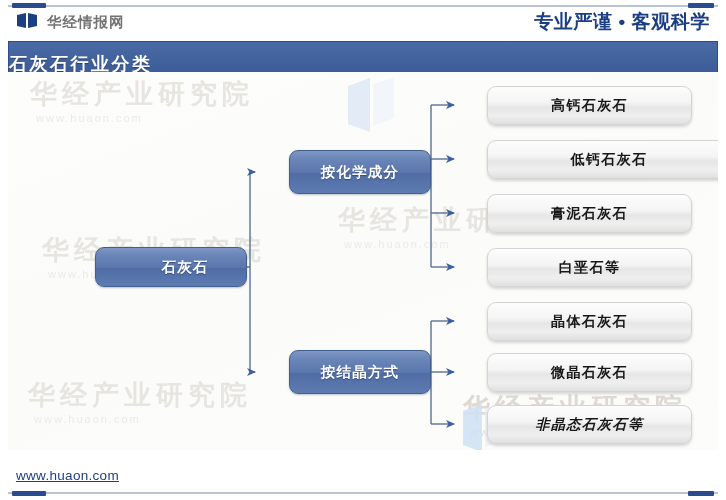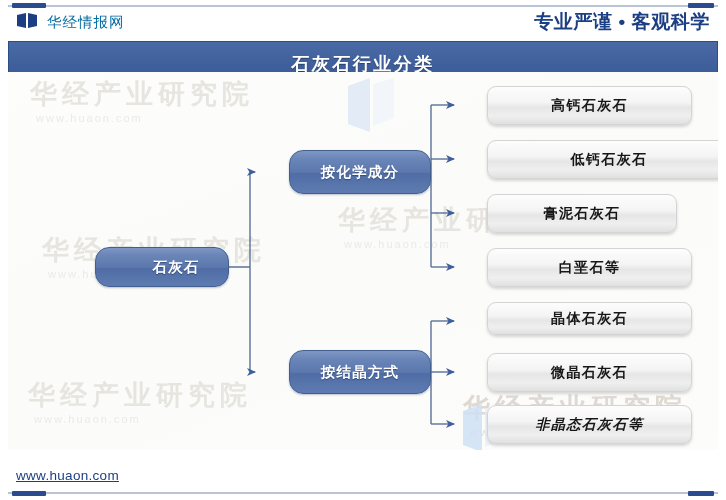--- a/index.html
+++ b/index.html
@@ -45,41 +45,41 @@
     height: 28px;
     display: flex;
     align-items: center;
     justify-content: space-between;
     padding: 0 8px;
   }
   .brand { display: flex; align-items: center; gap: 9px; }
   .brand-icon { display: block; }
   .brand-text {
     font-size: 14.5px;
-    color: #0369a1;
+    color: #737373;
     letter-spacing: 1px;
-    font-weight: 400;
+    font-weight: 700;
   }
   .tagline {
     font-size: 19px;
     color: #1c3f84;
     letter-spacing: 0.6px;
     font-weight: 700;
   }
 
   
   .title-banner {
     position: absolute;
     left: 8px; top: 41px;
     width: 710px; height: 46px;
     background: linear-gradient(180deg, #4a6aa5 0%, #3f5f9c 55%, #3a5993 100%);
     border: 1px solid #2e4d86;
     display: flex;
     align-items: center;
-    justify-content: center;
+    justify-content: flex-start;
   }
   .title-banner span {
     color: #ffffff;
     font-size: 18px;
     font-weight: 700;
     letter-spacing: 2.5px;
     text-shadow: 0 1px 1px rgba(0,0,0,.35);
   }
 
   
@@ -122,21 +122,21 @@
     position: absolute;
     display: flex;
     align-items: center;
     justify-content: center;
     white-space: nowrap;
     margin-left: 24px;
   }
   .node.blue {
     background: linear-gradient(180deg,#7e97c4 0%, #6b86b8 18%, #5a76ac 52%, #4f6ca5 53%, #5e7cb1 100%);
     border: 1px solid #41608f;
-    border-radius: 14px;
+    border-radius: 9px;
     box-shadow: 0 1px 2px rgba(40,60,100,.30);
   }
   .node.blue span {
     color: #ffffff;
     font-size: 14.5px;
     font-weight: 700;
     letter-spacing: 1.2px;
     text-shadow: 0 1px 1px rgba(25,45,85,.55);
   }
   .node.grey {
@@ -248,45 +248,45 @@
         <path d="M423,195 L446,195" marker-end="url(#arrow)"></path>
 
         <path d="M399,300 L423,300"></path>
         <path d="M423,249 L423,352"></path>
         <path d="M423,249 L446,249" marker-end="url(#arrow)"></path>
         <path d="M423,300 L446,300" marker-end="url(#arrow)"></path>
         <path d="M423,352 L446,352" marker-end="url(#arrow)"></path>
       </g>
     </svg>
 
-    <div class="node blue" style="left:63px; top:175px; width:134px; height:40px;padding-left:28px;">
+    <div class="node blue" style="left:63px; top:175px; width:152px; height:40px;padding-left:28px;">
       <span>石灰石</span>
     </div>
 
     <div class="node blue" style="left:257px; top:78px; width:142px; height:44px;">
       <span>按化学成分</span>
     </div>
     <div class="node blue" style="left:257px; top:278px; width:142px; height:44px;">
       <span>按结晶方式</span>
     </div>
 
     <div class="node grey" style="left:455px; top:14px; width:205px; height:39px;">
       <span>高钙石灰石</span>
     </div>
     <div class="node grey" style="left:455px; top:68px; width:244px; height:39px;">
       <span>低钙石灰石</span>
     </div>
-    <div class="node grey" style="left:455px; top:122px; width:190px; height:39px;">
+    <div class="node grey" style="left:455px; top:122px; width:205px; height:39px;">
       <span>膏泥石灰石</span>
     </div>
     <div class="node grey" style="left:455px; top:176px; width:205px; height:39px;justify-content:center;">
       <span>白垩石等</span>
     </div>
 
-    <div class="node grey" style="left:455px; top:230px; width:205px; height:33px;">
+    <div class="node grey" style="left:455px; top:230px; width:205px; height:39px;">
       <span>晶体石灰石</span>
     </div>
     <div class="node grey" style="left:455px; top:281px; width:205px; height:39px;">
       <span>微晶石灰石</span>
     </div>
     <div class="node grey" style="left:455px; top:333px; width:205px; height:39px;font-style:italic;">
       <span>非晶态石灰石等</span>
     </div>
 
   </div>

